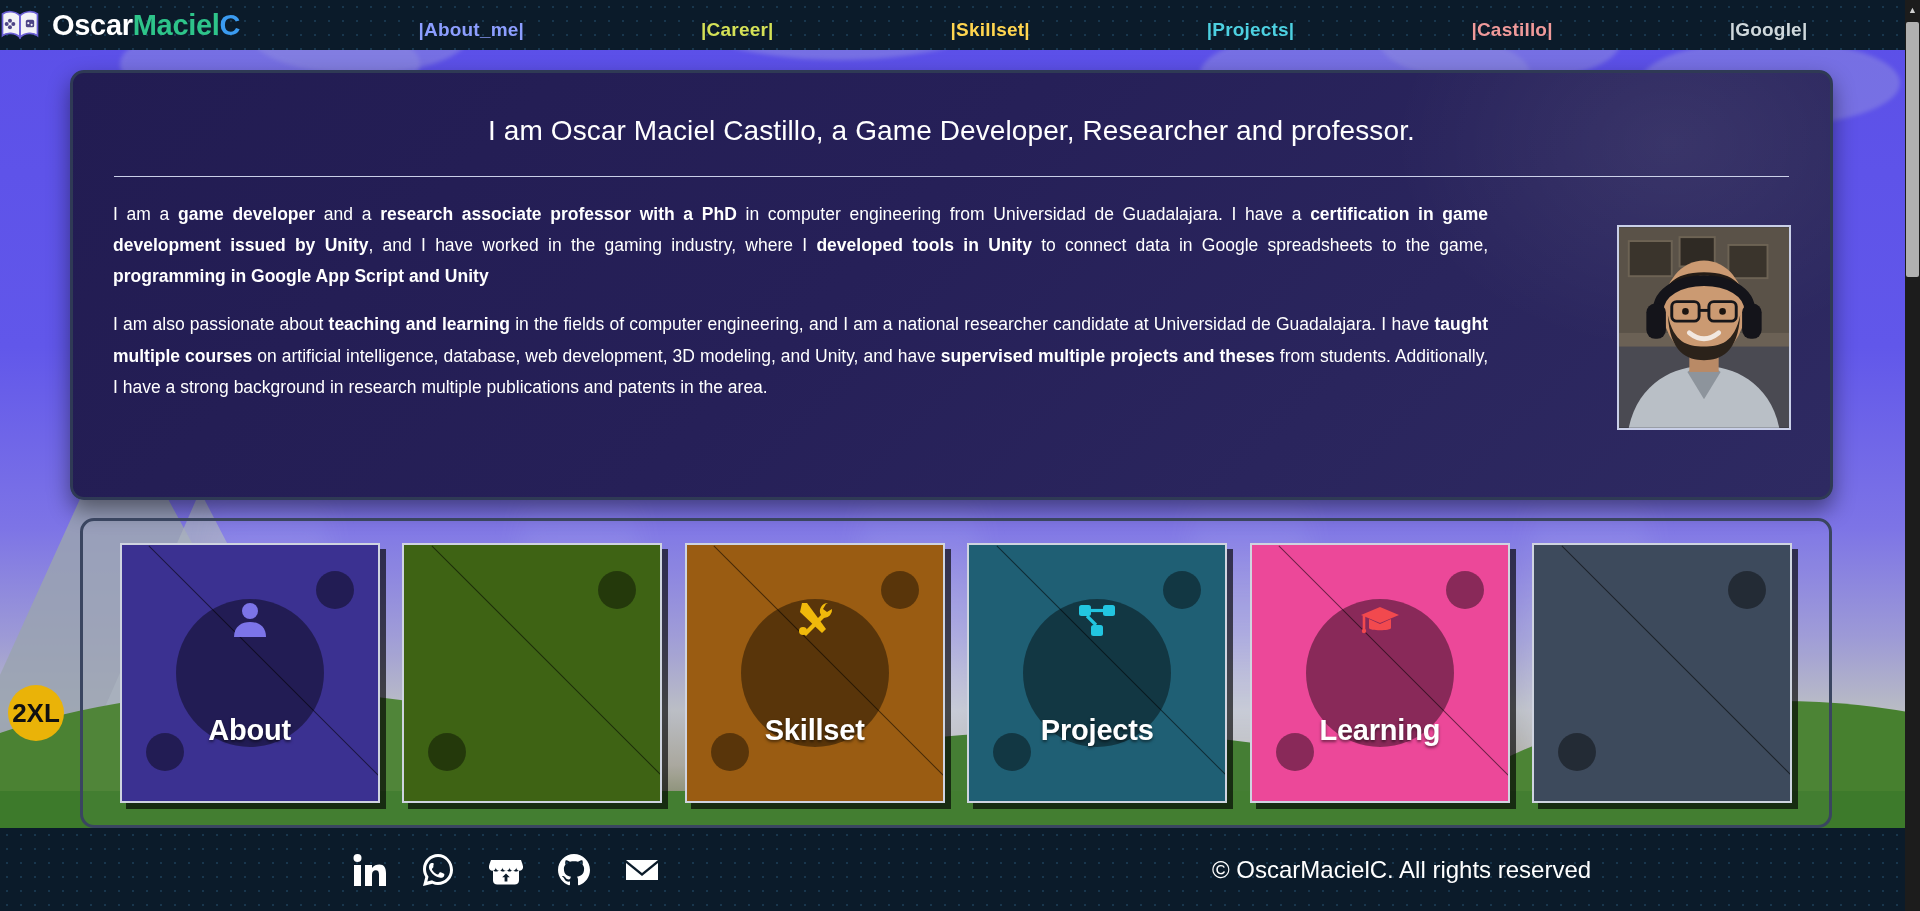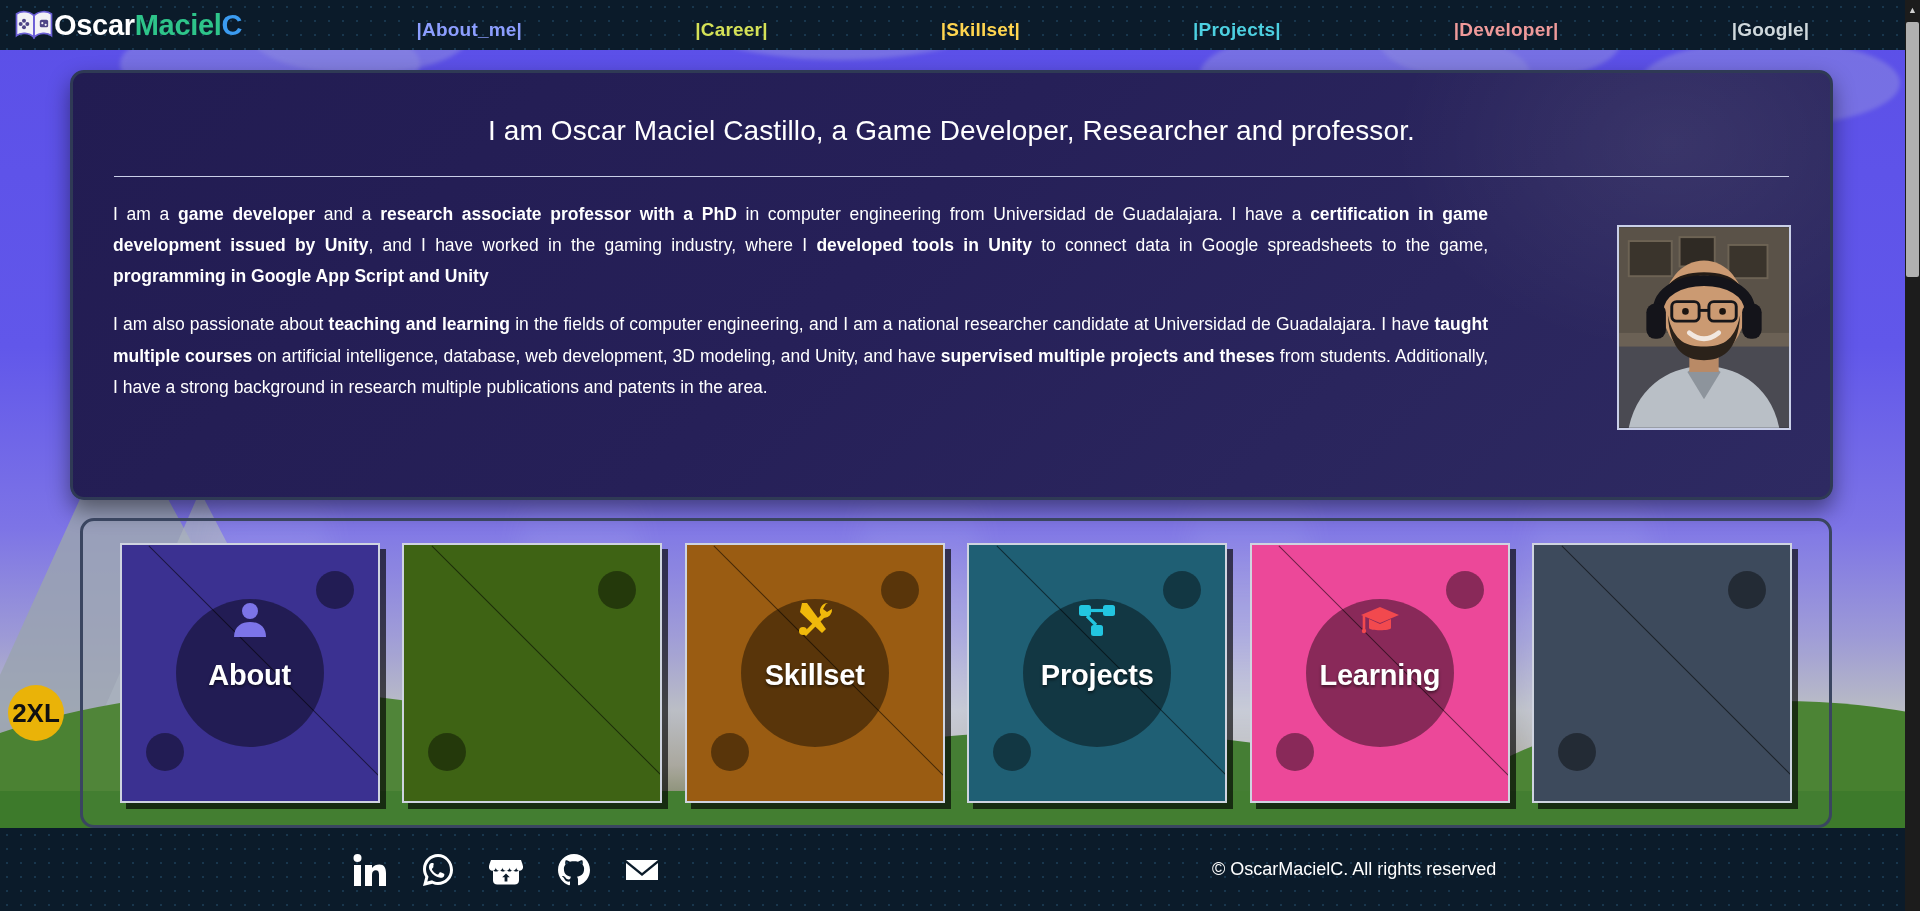--- a/index.html
+++ b/index.html
@@ -84,21 +84,21 @@
     background: #0b1b2a;
     background-image: radial-gradient(#18364d 1px, transparent 1px);
     background-size: 14px 14px;
     z-index: 30;
     display: flex;
     align-items: center;
   }
   #navbar .brand {
     display: flex;
     align-items: center;
-    padding-left: 14px;
+    gap: 12px;
     min-width: 330px;
   }
   #navbar .brand-logo { width: 40px; height: 32px; flex: none; }
   #navbar .brand-text {
     font-size: 29px;
     font-weight: bold;
     letter-spacing: -.3px;
     white-space: nowrap;
   }
   .brand-text .w { color: #ffffff; }
@@ -277,21 +277,21 @@
   .card .bubble {
     position: absolute;
     left: 50%; top: 50%;
     transform: translate(-50%, -50%);
     width: 148px; height: 148px;
     border-radius: 50%;
     background: rgba(0,0,0,.42);
     display: flex;
     flex-direction: column;
     align-items: center;
-    justify-content: flex-start;
+    justify-content: space-between;
     gap: 20px;
   }
   .card .bubble .ic {
     width: 40px; height: 40px;
     display: flex; align-items: center; justify-content: center;
   }
   .card .bubble .ic svg { width: 100%; height: 100%; display: block; }
   .card .bubble .lbl {
     color: #ffffff;
     font-size: 29px;
@@ -322,21 +322,21 @@
   #footer .socials .sicon {
     width: 36px; height: 36px;
     color: #ffffff;
     cursor: pointer;
     display: flex; align-items: center; justify-content: center;
   }
   #footer .socials .sicon svg { width: 100%; height: 100%; display: block; fill: currentColor; }
   #footer .copyright {
     margin-left: 552px;
     color: #ffffff;
-    font-size: 18px;
+    font-size: 24px;
     white-space: nowrap;
   }
 </style>
 </head>
 <body>
 
 <div id="scene">
   <div class="sky"></div>
 
   <div class="cloud" style="left:120px; top:18px;  width:300px; height:92px;"></div>
@@ -379,21 +379,21 @@
     </span>
     <span class="brand-text">
       <span class="w">Oscar</span><span class="g">Maciel</span><span class="b">C</span>
     </span>
   </div>
   <div class="navlinks">
     <a class="navlink" style="color:#8c9eff">|About_me|</a>
     <a class="navlink" style="color:#d4e157">|Career|</a>
     <a class="navlink" style="color:#ffd54f">|Skillset|</a>
     <a class="navlink" style="color:#4dd0e1">|Projects|</a>
-    <a class="navlink" style="color:#ef9a9a">|Developer|</a>
+    <a class="navlink" style="color:#ef9a9a">|Castillo|</a>
     <a class="navlink" style="color:#cfd8dc">|Google|</a>
   </div>
 </div>
 
 <div id="content">
 
   <section id="intro-panel">
     <div class="sheen"></div>
 
     <h1 id="intro-title">I am Oscar Maciel Castillo, a Game Developer, Researcher and professor.</h1>

